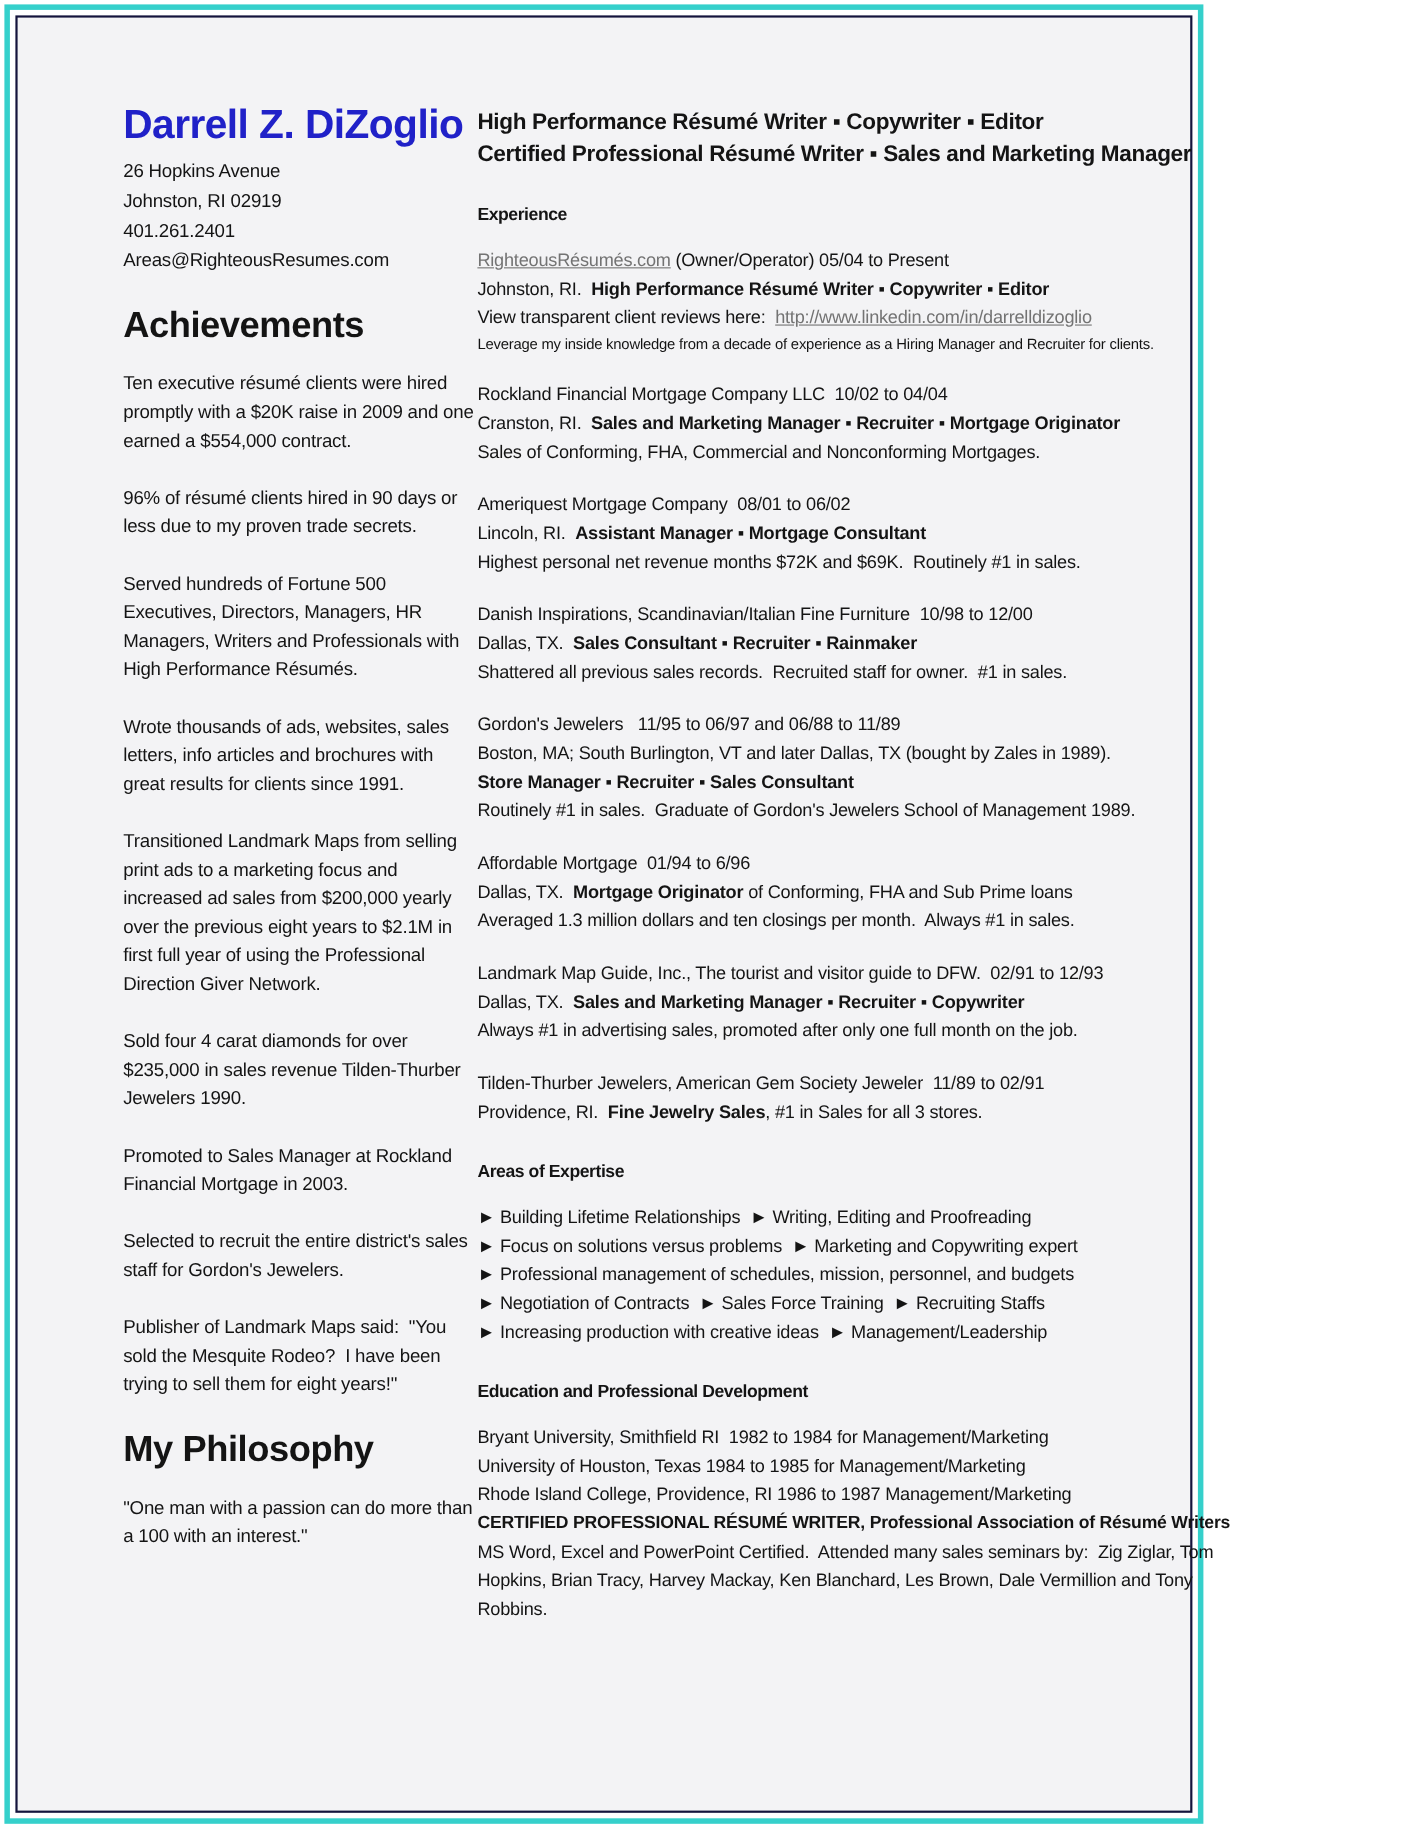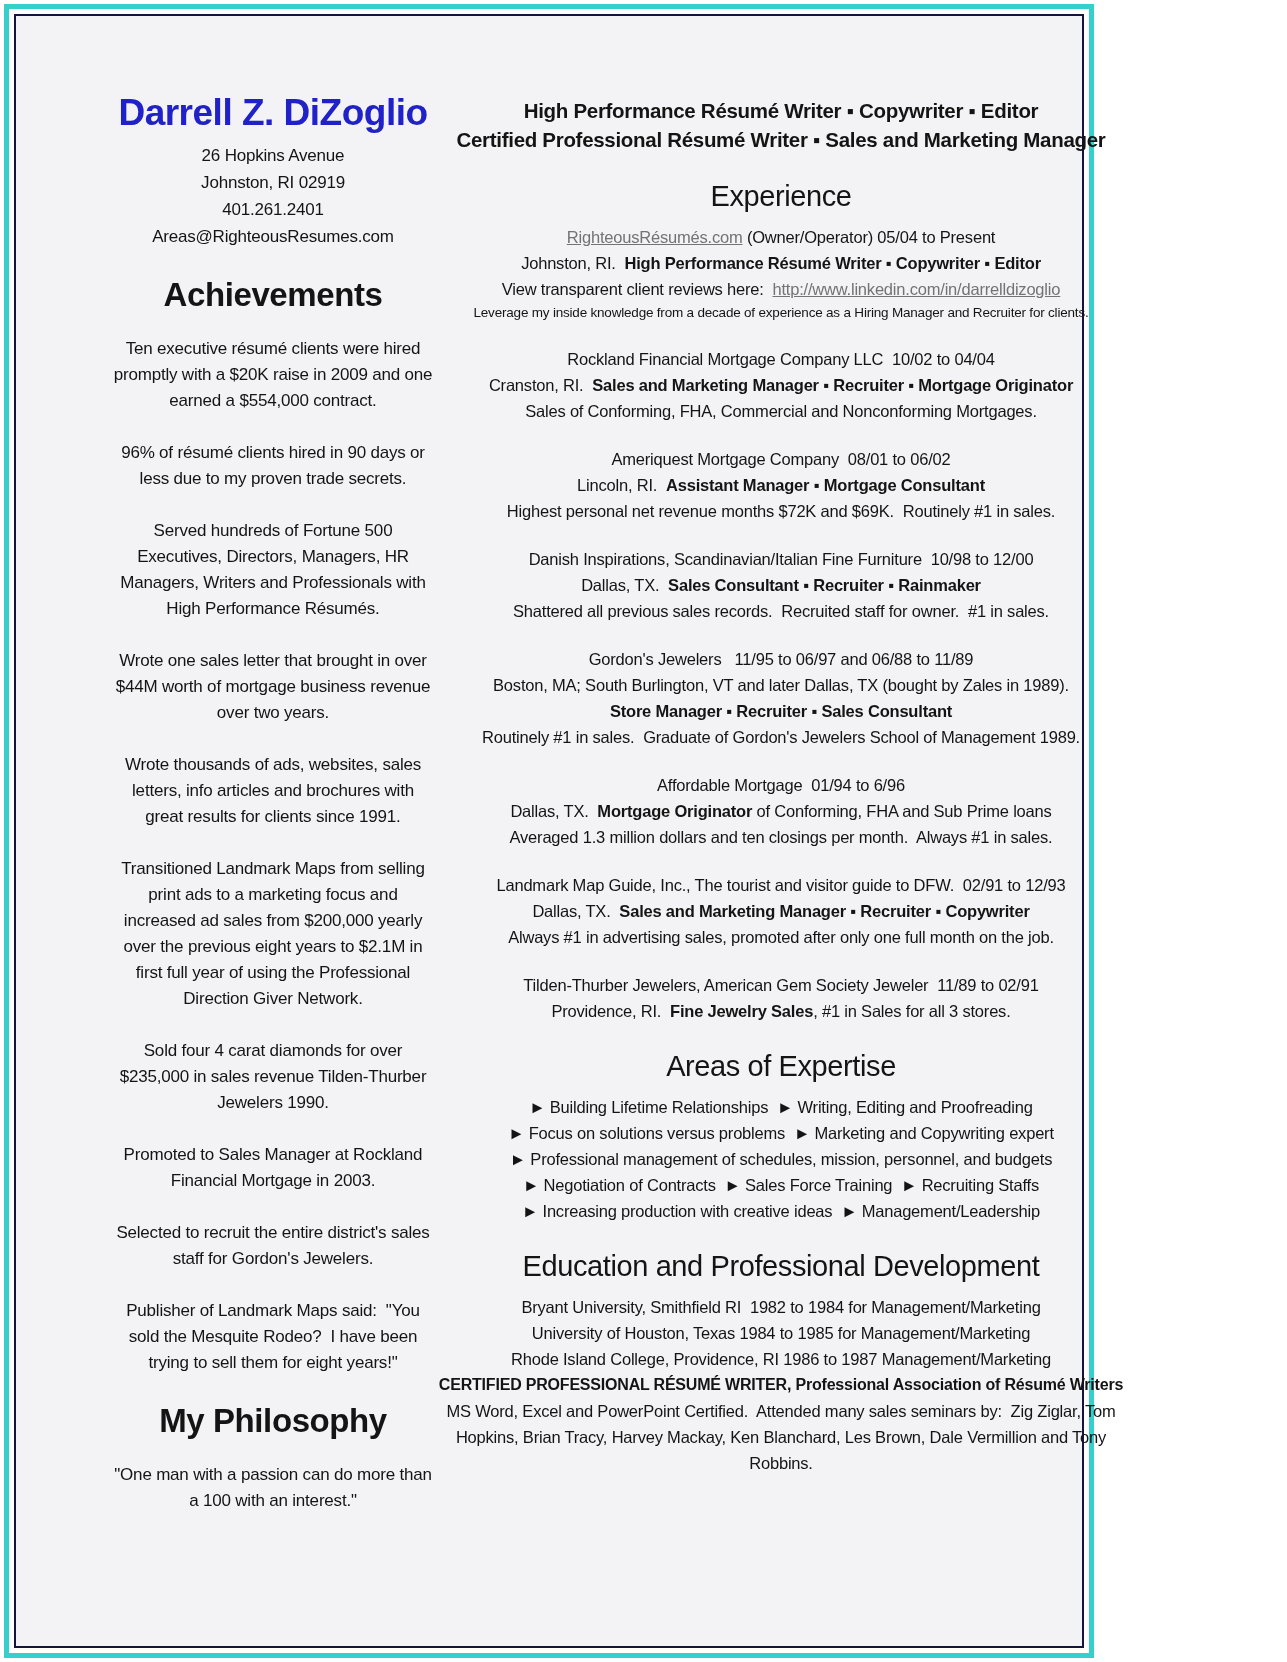--- a/index.html
+++ b/index.html
@@ -3,21 +3,20 @@
 <meta charset="utf-8">
 <style>
   html,body{margin:0;padding:0;background:#ffffff;}
   .page{
     position:relative;
     width:1098px;height:1662px;
     background:#ffffff;
     font-family:"Liberation Sans", sans-serif;
     color:#141414;
     box-sizing:border-box;
-    text-align:center;
   }
   .frame-teal{
     position:absolute;left:4px;top:4px;right:4px;bottom:4px;
     border:5px solid #35d0cb;
     box-sizing:border-box;
   }
   .frame-navy{
     position:absolute;left:5px;top:5px;right:5px;bottom:5px;
     border:2px solid #14143c;
     background:#f3f3f5;
@@ -43,21 +42,21 @@
   }
   .ach{margin:0 0 26px 0;}
 
   
   .right-col{
     position:absolute;left:418px;top:80px;width:694px;
     font-size:16.5px;line-height:26px;letter-spacing:-0.2px;
   }
   .title-line{font-size:20.5px;line-height:29px;font-weight:bold;letter-spacing:-0.3px;}
   .section-heading{
-    font-size:29px;line-height:28px;font-weight:normal;margin:28px 0 14px 0;
+    font-size:16px;line-height:28px;font-weight:bold;margin:28px 0 14px 0;
     letter-spacing:-0.4px;
   }
   .job{margin:0 0 22px 0;}
   .job-line{min-height:26px;}
   .note{font-size:13.5px;line-height:22px;}
   a.link{color:#737373;text-decoration:underline;cursor:pointer;}
   .exp-line{min-height:26px;}
   .edu-line{min-height:26px;}
   .cert-line{font-weight:bold;font-size:16px;}
 </style>
@@ -74,21 +73,20 @@
           <div class="contact-line pre">26 Hopkins Avenue</div>
           <div class="contact-line pre">Johnston, RI 02919</div>
           <div class="contact-line pre">401.261.2401</div>
           <div class="contact-line pre">Areas@RighteousResumes.com</div>
 
           <div class="left-heading pre">Achievements</div>
 
           <div class="ach pre">Ten executive résumé clients were hired promptly with a $20K raise in 2009 and one earned a $554,000 contract.</div>
           <div class="ach pre">96% of résumé clients hired in 90 days or less due to my proven trade secrets.</div>
           <div class="ach pre">Served hundreds of Fortune 500 Executives, Directors, Managers, HR Managers, Writers and Professionals with High Performance Résumés.</div>
-          <div class="ach pre">Wrote one sales letter that brought in over $44M worth of mortgage business revenue over two years.</div>
           <div class="ach pre">Wrote thousands of ads, websites, sales letters, info articles and brochures with great results for clients since 1991.</div>
           <div class="ach pre">Transitioned Landmark Maps from selling print ads to a marketing focus and increased ad sales from $200,000 yearly over the previous eight years to $2.1M in first full year of using the Professional Direction Giver Network.</div>
           <div class="ach pre">Sold four 4 carat diamonds for over $235,000 in sales revenue Tilden-Thurber Jewelers 1990.</div>
           <div class="ach pre">Promoted to Sales Manager at Rockland Financial Mortgage in 2003.</div>
           <div class="ach pre">Selected to recruit the entire district's sales staff for Gordon's Jewelers.</div>
           <div class="ach pre">Publisher of Landmark Maps said:  "You sold the Mesquite Rodeo?  I have been trying to sell them for eight years!"</div>
 
           <div class="left-heading pre">My Philosophy</div>
           <div class="ach pre">"One man with a passion can do more than a 100 with an interest."</div>
         </div>

